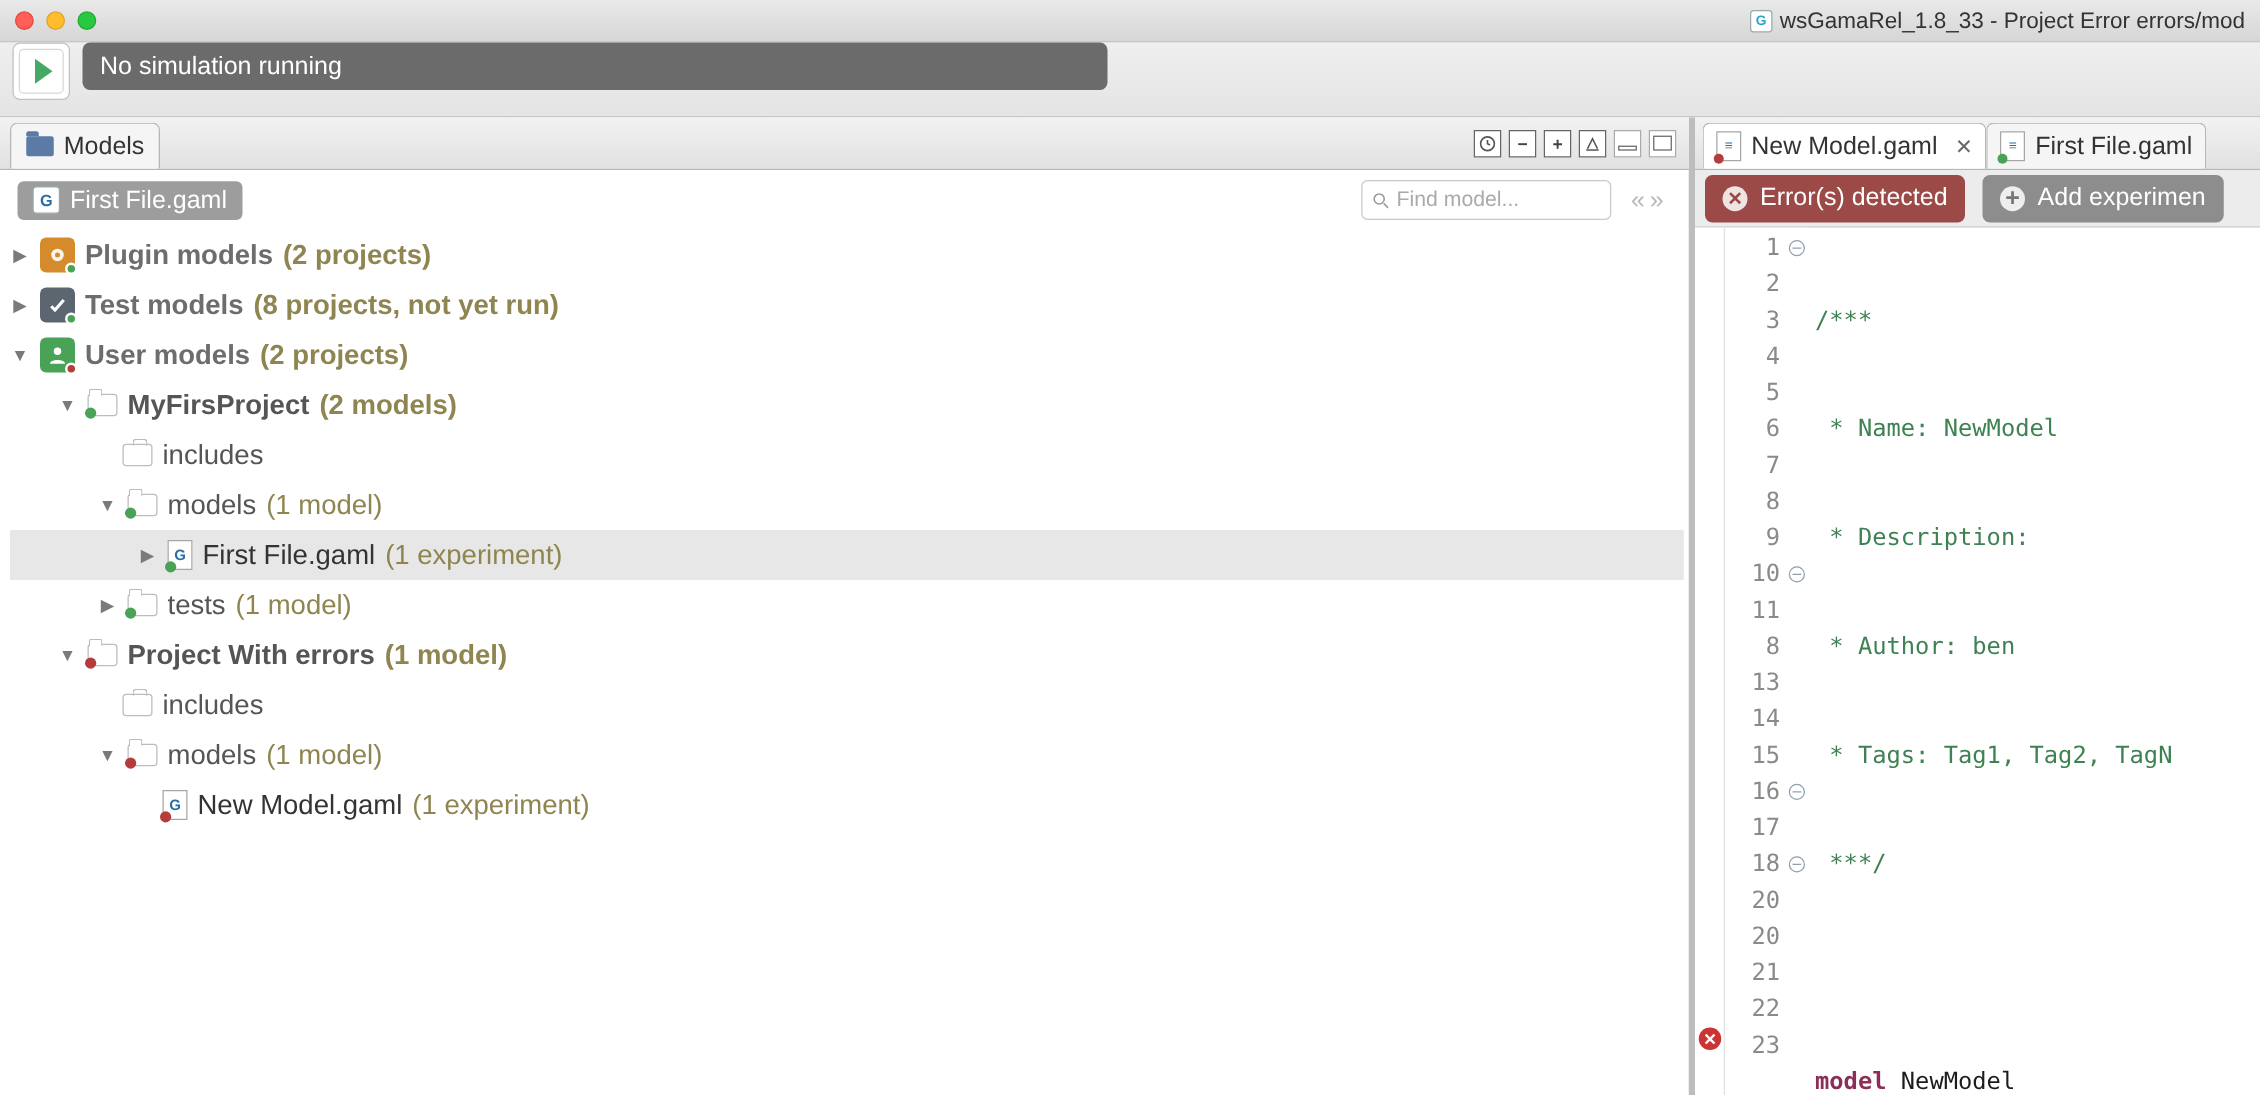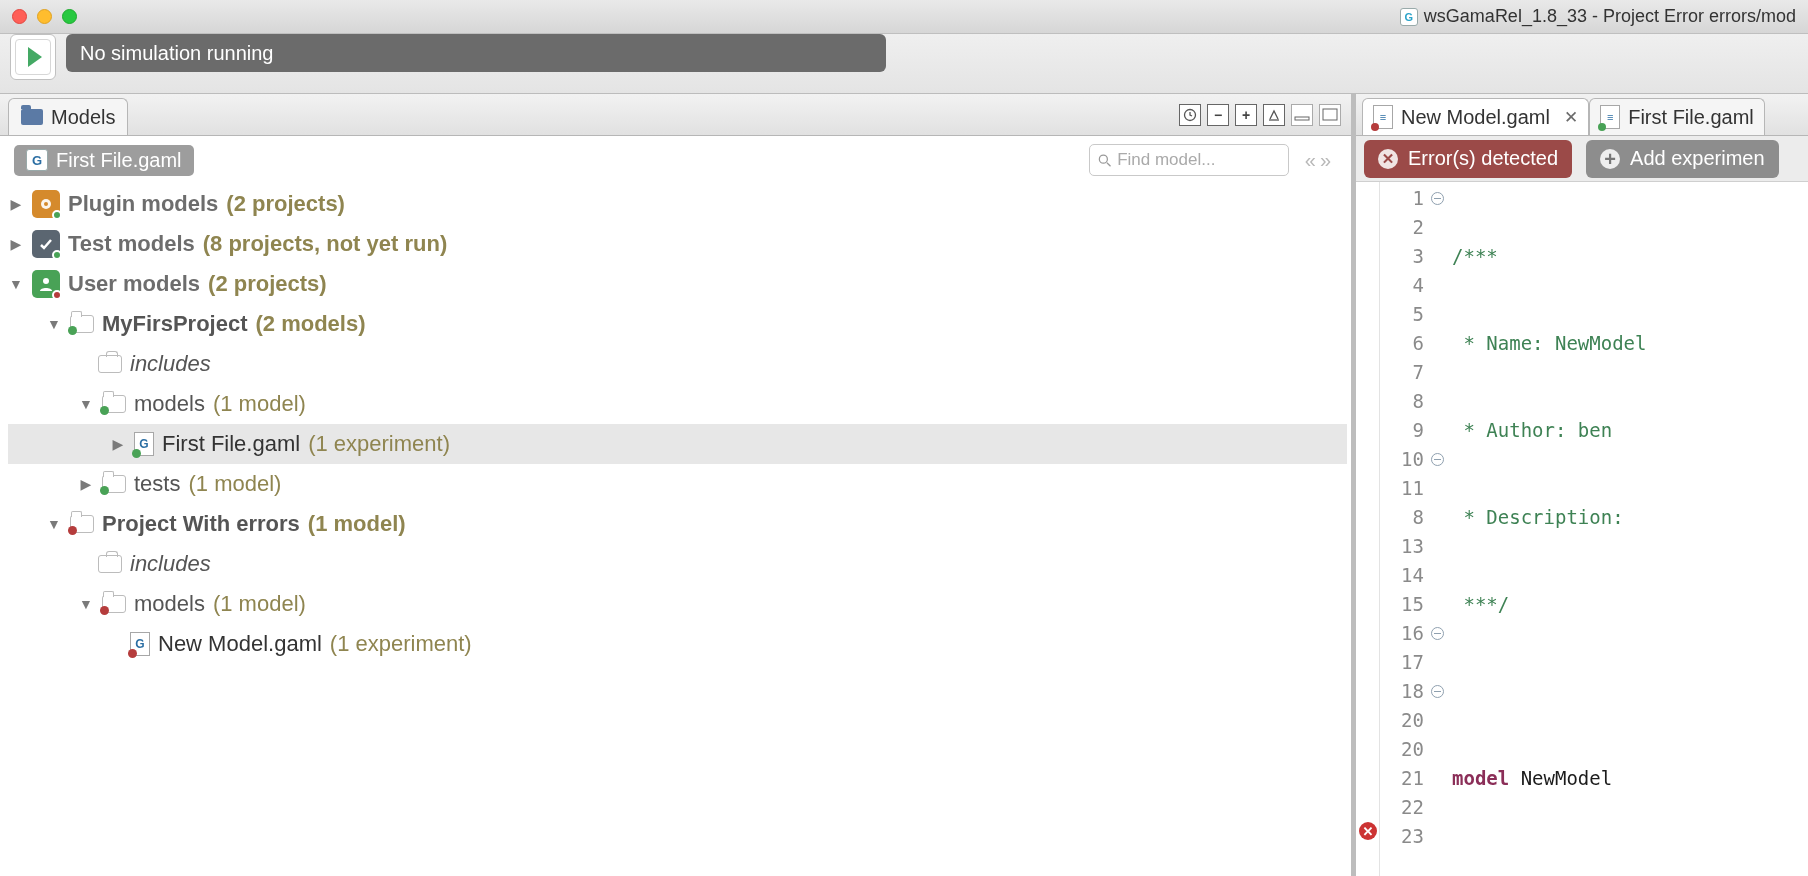--- a/index.html
+++ b/index.html
@@ -59,21 +59,21 @@
     .dot.red{background:#b53c3c;}
     .folderic{width:24px;height:18px;border:1px solid #bcbcbc;border-radius:3px;position:relative;background:#fff;}
     .folderic::before{content:"";position:absolute;top:-5px;left:0;width:9px;height:5px;border:1px solid #bcbcbc;border-bottom:none;border-radius:2px 2px 0 0;background:#fff;}
     .folderic .fdot{position:absolute;bottom:-3px;left:-3px;width:9px;height:9px;border-radius:50%;background:#49a256;}
     .folderic .fdot.red{background:#b53c3c;}
     .caseic{width:24px;height:18px;border:1px solid #bcbcbc;border-radius:3px;position:relative;background:#fff;}
     .caseic::before{content:"";position:absolute;top:-5px;left:7px;width:10px;height:5px;border:1px solid #bcbcbc;border-bottom:none;border-radius:3px 3px 0 0;}
     .fileic{width:20px;height:24px;border:1px solid #a7a7a7;background:#fff;position:relative;display:flex;align-items:center;justify-content:center;font-size:12px;color:#2b6ea3;font-weight:bold;}
     .fileic .fdot{position:absolute;bottom:-3px;left:-3px;width:9px;height:9px;border-radius:50%;background:#49a256;}
     .fileic .fdot.red{background:#b53c3c;}
-    .italic{font-style:italic;}
+    .italic{}
     .paren{color:#8f8550;}
     
     .rightpanel{flex:1;background:#fff;display:flex;flex-direction:column;min-width:0;}
     .edtabs{height:42px;background:linear-gradient(#f2f2f2,#e1e1e1);border-bottom:1px solid #b6b6b6;display:flex;align-items:stretch;padding-left:6px;gap:0;}
     .edtab{display:flex;align-items:center;padding:0 10px;border:1px solid #b6b6b6;border-bottom:none;border-radius:6px 6px 0 0;background:#f5f5f5;margin-top:4px;gap:8px;font-size:20px;color:#333;}
     .edtab.active{background:#fff;}
     .closex{color:#6b6b6b;font-size:17px;margin-left:6px;}
     .edfile{width:20px;height:24px;border:1px solid #a7a7a7;background:#fff;display:flex;align-items:center;justify-content:center;font-size:11px;color:#2b6ea3;font-weight:bold;position:relative;}
     .edfile .fdot{position:absolute;bottom:-3px;left:-3px;width:8px;height:8px;border-radius:50%;background:#b53c3c;}
     .edfile .fdot.green{background:#49a256;}
@@ -365,22 +365,23 @@
             </div>
           <div></div>
             <div></div>
             <div></div>
             <div></div>
             <div></div>
         </div>
         <div class="code">
           <div class="ln"><span class="c-comment">/***</span></div>
           <div class="ln"><span class="c-comment"> * Name: NewModel</span></div>
+          <div class="ln"><span class="c-comment"> * Description:</span></div>
           <div class="ln"><span class="c-comment"> * Author: ben</span></div>
-          <div class="ln"><span class="c-comment"> * Description:</span></div>
+          <div class="ln"><span class="c-comment"> * Tags: Tag1, Tag2, TagN</span></div>
           <div class="ln"><span class="c-comment"> ***/</span></div>
           <div class="ln"></div>
           <div class="ln"><span class="c-kw">model</span><span> NewModel</span></div>
           
           
           
           
           
           
           

